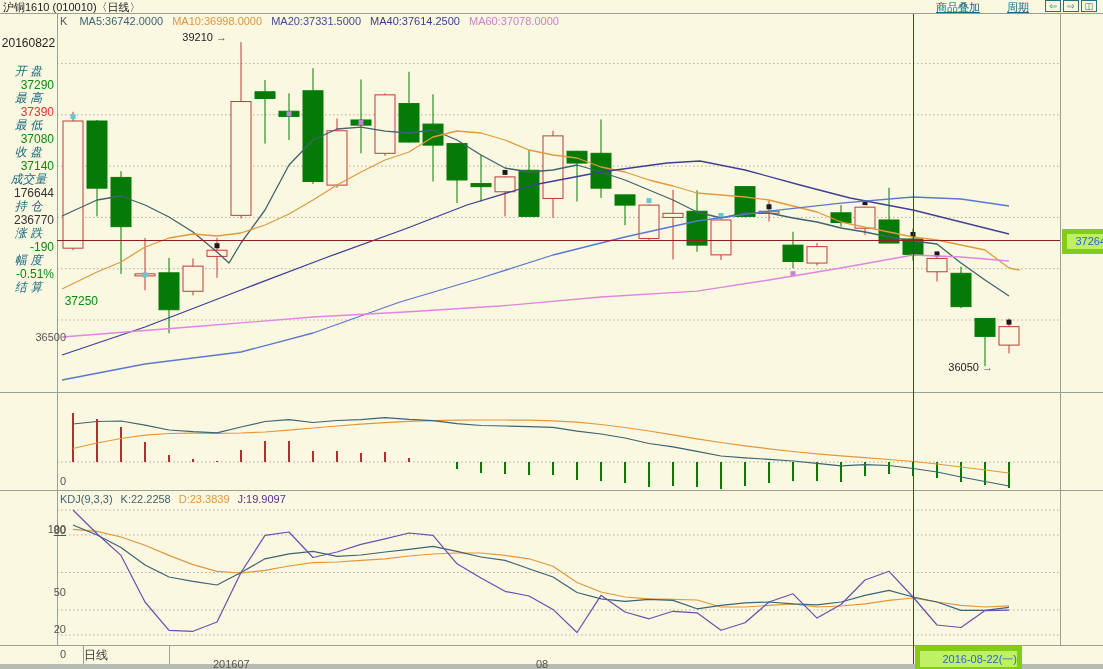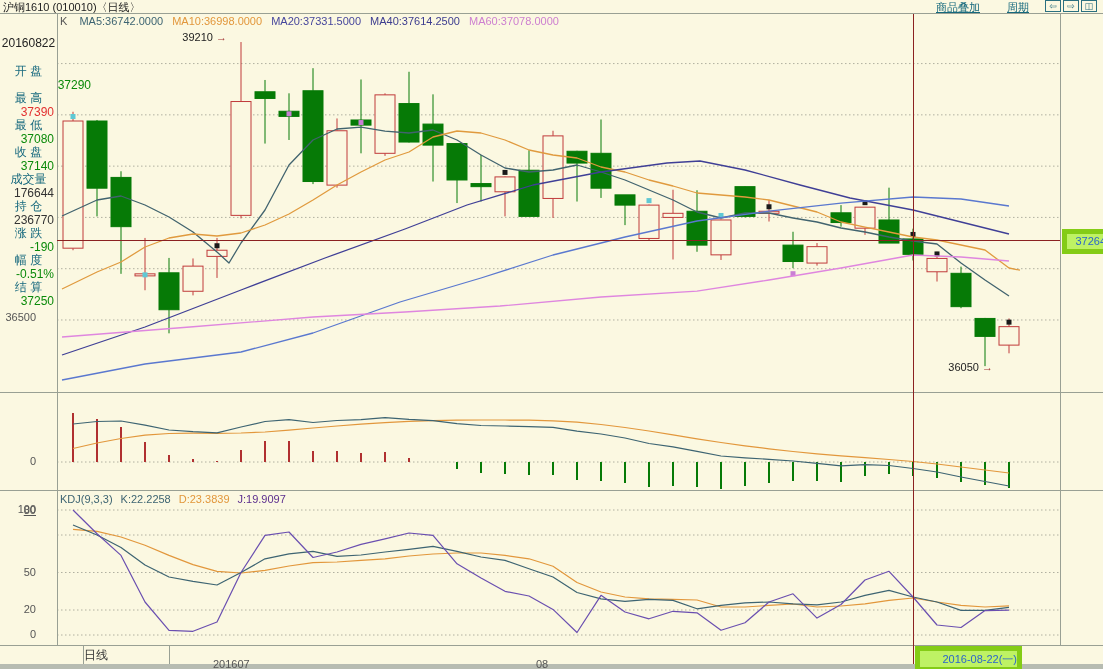--- a/index.html
+++ b/index.html
@@ -10,23 +10,23 @@
   .txt{position:absolute;z-index:2;white-space:nowrap;}
   #titlebar{left:0;top:0;width:874px;height:13px;font-size:11px;color:#222;}
   #page-title{position:absolute;left:3px;top:0px;}
   .tb-link{position:absolute;top:0px;color:#16697d;text-decoration:underline;font-size:11px;cursor:pointer;}
   #nav-buttons{position:absolute;left:1045px;top:0px;display:flex;gap:2px;}
   .nav-btn{width:16px;height:12px;border:1px solid #2a7080;background:#FBF8E1;font-size:9px;line-height:11px;text-align:center;color:#2a7080;padding:0;cursor:pointer;}
   #ma-header{left:60px;top:15px;font-size:11px;}
   #ma-header span{margin-right:9px;}
   #sidebar{left:0;top:13px;width:57px;height:632px;font-size:12px;}
   #sidebar-date{position:absolute;left:0;top:23px;width:57px;text-align:center;color:#222;}
-  .side-row-label{color:#17697e;text-align:center;width:57px;height:13px;line-height:13px;}
+  .side-row-label{color:#17697e;text-align:center;width:57px;height:13px;line-height:13px;font-style:italic;}
   .side-row-value{text-align:right;width:54px;padding-right:3px;height:14px;line-height:14px;}
-  .axis-label{position:absolute;z-index:2;font-size:11px;color:#555;width:36px;text-align:right;white-space:nowrap;}
+  .axis-label{position:absolute;z-index:2;font-size:11px;color:#555;width:66px;text-align:right;white-space:nowrap;margin-top:20px;}
   .tick-label{position:absolute;z-index:2;font-size:11px;color:#555;top:648px;margin-top:10px;}
   .panel-header{font-size:11px;}
   .panel-header span{margin-right:8px;}
   .anno{font-size:11px;color:#222;text-align:right;}
   .anno .arrow{color:#a03030;}
   .blue-box{border:5px solid #84cc16;color:#2b66cc;background:#bef264;font-size:11px;text-align:right;z-index:3;}
   #period-cell{left:84px;top:647px;font-size:12px;color:#333;cursor:pointer;}
 </style>
 </head>
 <body>
@@ -254,37 +254,37 @@
   </div>
 
   <div id="ma-header" class="txt panel-header">
     <span style="color:#555">K</span>
   <span style="color: rgb(61, 100, 114);">MA5:36742.0000</span><span style="color: rgb(226, 151, 60);">MA10:36998.0000</span><span style="color: rgb(70, 70, 156);">MA20:37331.5000</span><span style="color: rgb(60, 60, 143);">MA40:37614.2500</span><span style="color: rgb(205, 127, 208);">MA60:37078.0000</span></div>
 
   <div id="sidebar" class="txt">
     <div id="sidebar-date">20160822</div>
     <div id="sidebar-rows" style="position:absolute;left:0;top:52px;width:57px">
         <div class="side-row-label">开 盘</div>
-        <div class="side-row-value" style="color: rgb(10, 138, 10); padding-left: 37px;">37290</div>
+        <div class="side-row-value" style="color: rgb(10, 138, 10);">37290</div>
         <div class="side-row-label">最 高</div>
         <div class="side-row-value" style="color: rgb(227, 48, 48);">37390</div>
         <div class="side-row-label">最 低</div>
         <div class="side-row-value" style="color: rgb(10, 138, 10);">37080</div>
         <div class="side-row-label">收 盘</div>
         <div class="side-row-value" style="color: rgb(10, 138, 10);">37140</div>
         <div class="side-row-label">成交量</div>
         <div class="side-row-value" style="color: rgb(51, 51, 51);">176644</div>
         <div class="side-row-label">持 仓</div>
         <div class="side-row-value" style="color: rgb(51, 51, 51);">236770</div>
         <div class="side-row-label">涨 跌</div>
         <div class="side-row-value" style="color: rgb(10, 138, 10);">-190</div>
         <div class="side-row-label">幅 度</div>
         <div class="side-row-value" style="color: rgb(10, 138, 10);">-0.51%</div>
         <div class="side-row-label">结 算</div>
-        <div class="side-row-value" style="color: rgb(10, 138, 10);">37250</div>
+        <div class="side-row-value" style="color: rgb(10, 138, 10); margin-left: 44px;">37250</div>
       </div>
   </div>
 
   <div class="axis-label" style="left:0;top:311px">36500</div>
 
   <div class="txt anno" style="left:155px;top:31px;width:72px">
     <span>39210</span>
     <span class="arrow">→</span>
   </div>
   <div class="txt anno" style="left:921px;top:361px;width:72px">

